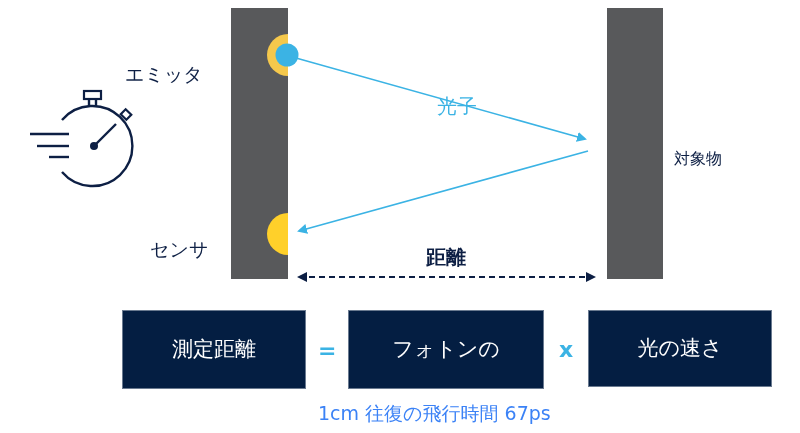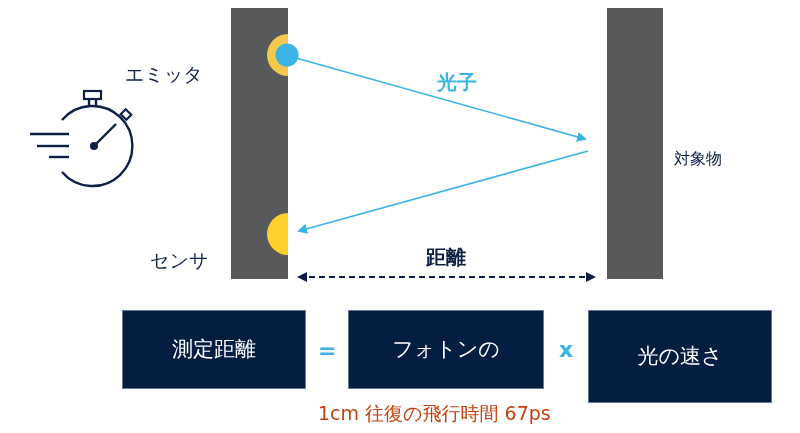--- a/index.html
+++ b/index.html
@@ -1,26 +1,26 @@
 <!DOCTYPE html>
 <html><head>
   <meta charset="utf-8">
   <style>
     html, body { margin:0; padding:0; background:#ffffff; }
     body { width:800px; height:433px; position:relative; overflow:hidden;
            font-family: "DejaVu Sans", "Liberation Sans", sans-serif; color:#0d1f44; }
     svg.canvas { position:absolute; left:0; top:0; }
     .label { position:absolute; font-size:19px; color:#0d1f44; white-space:nowrap; line-height:1;margin-top:20px; }
-    .photon-label { position:absolute; font-size:20px; font-weight:bold; color:#3bb3e4; line-height:1; white-space:nowrap; }
+    .photon-label { position:absolute; font-size:20px; font-weight:normal; color:#3bb3e4; line-height:1; white-space:nowrap;margin-top:24px; }
     .distance-label { position:absolute; font-size:20px; font-weight:bold; color:#0d1f44; line-height:1; white-space:nowrap;font-family:Liberation Serif, serif; }
     .box { position:absolute; background:#041e42; color:#ffffff; display:flex;
            align-items:center; justify-content:center; text-align:center;
            font-size:21px; line-height:1.22; border:1px solid #6a7a90; box-sizing:border-box; }
     .op { position:absolute; color:#3bb3e4; font-size:22px; font-weight:bold; line-height:1; }
-    .footnote { position:absolute; font-size:19px; color:#c2410c; white-space:nowrap; line-height:1; }
+    .footnote { position:absolute; font-size:19px; color:#3b82f6; white-space:nowrap; line-height:1; }
   </style>
 </head>
 <body>
 
 <svg class="canvas" width="800" height="433" viewBox="0 0 800 433">
   <defs>
     <marker id="blueArrow" markerWidth="10" markerHeight="10" refX="8" refY="5" orient="auto" markerUnits="userSpaceOnUse">
       <path d="M0,0 L10,5 L0,10 Z" fill="#3bb3e4"></path>
     </marker>
     <marker id="navyArrowEnd" markerWidth="10" markerHeight="10" refX="8" refY="5" orient="auto" markerUnits="userSpaceOnUse">
@@ -61,30 +61,30 @@
     <line x1="94" y1="146" x2="116" y2="124"></line>
     <circle cx="94" cy="146" r="4" fill="#0d1f44" stroke="none"></circle>
 
     <line x1="30" y1="134" x2="69" y2="134"></line>
     <line x1="37" y1="146" x2="69" y2="146"></line>
     <line x1="49" y1="157" x2="69" y2="157"></line>
   </g>
 </svg>
 
 <div class="label" style="left:125px; top:45px;">エミッタ</div>
-<div class="label" style="left:150px; top:231px;">センサ</div>
+<div class="label" style="left:150px; top:220px;">センサ</div>
 <div class="photon-label" style="left:437px; top:72px;">光子</div>
 <div class="label" style="left:674px; top:131px; font-size:16px;">対象物</div>
 <div class="distance-label" style="left:426px; top:247px;">距離</div>
 
 <div class="box" style="left:122px; top:310px; width:184px; height:79px;justify-content:center;">
   <span>測定距離</span>
 </div>
 <div class="op" style="left:318px; top:340px;">=</div>
 <div class="box" style="left:348px; top:310px; width:196px; height:79px; flex-direction:row;">
   <span>フォトンの</span>
 </div>
 <div class="op" style="left:559px; top:339px;">x</div>
-<div class="box" style="left:588px; top:310px; width:184px; height:93px;">
+<div class="box" style="left:588px; top:310px; width:184px; height:77px;">
   <span>光の速さ</span>
 </div>
 
 <div class="footnote" style="left:318px; top:404px;">1cm 往復の飛行時間 67ps</div>
 
 </body></html>

